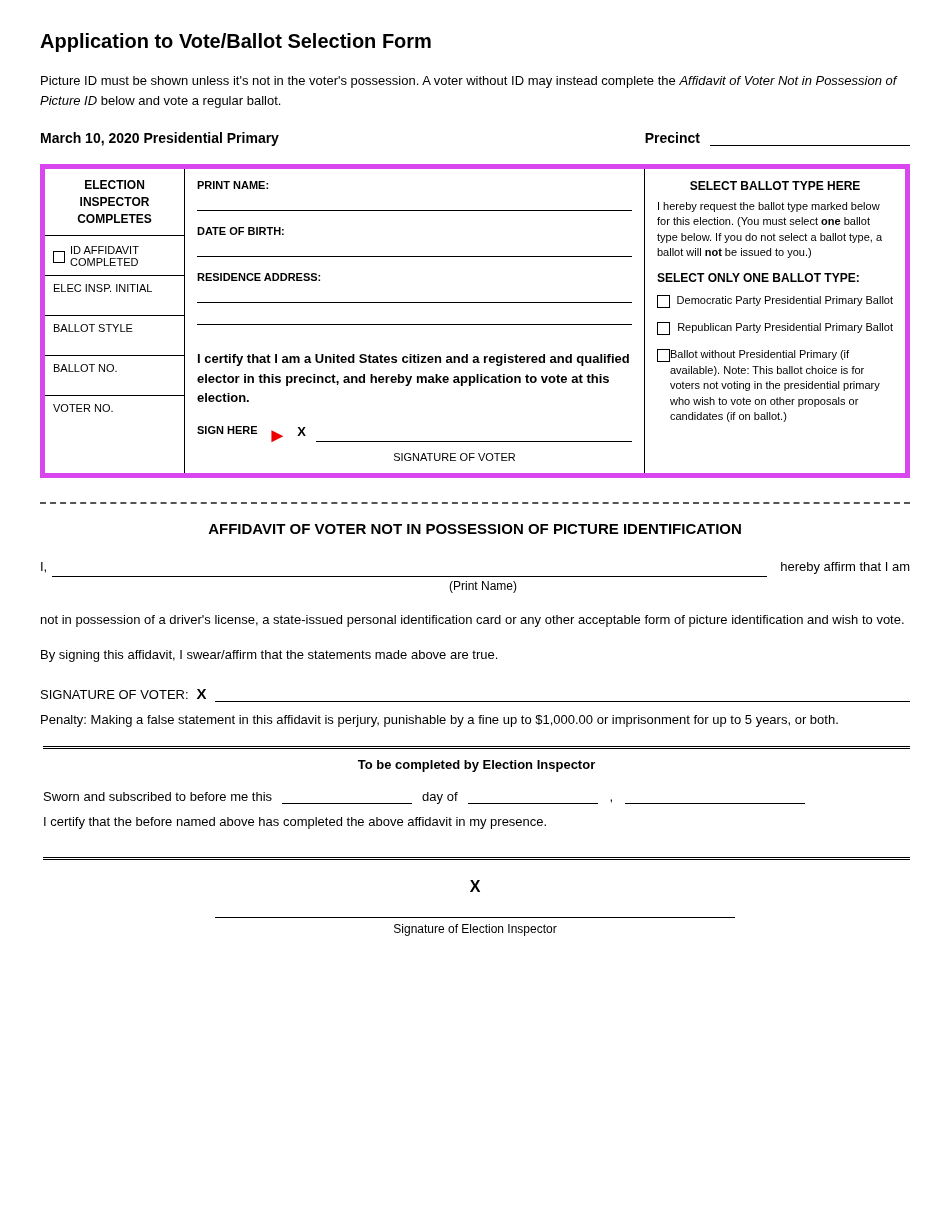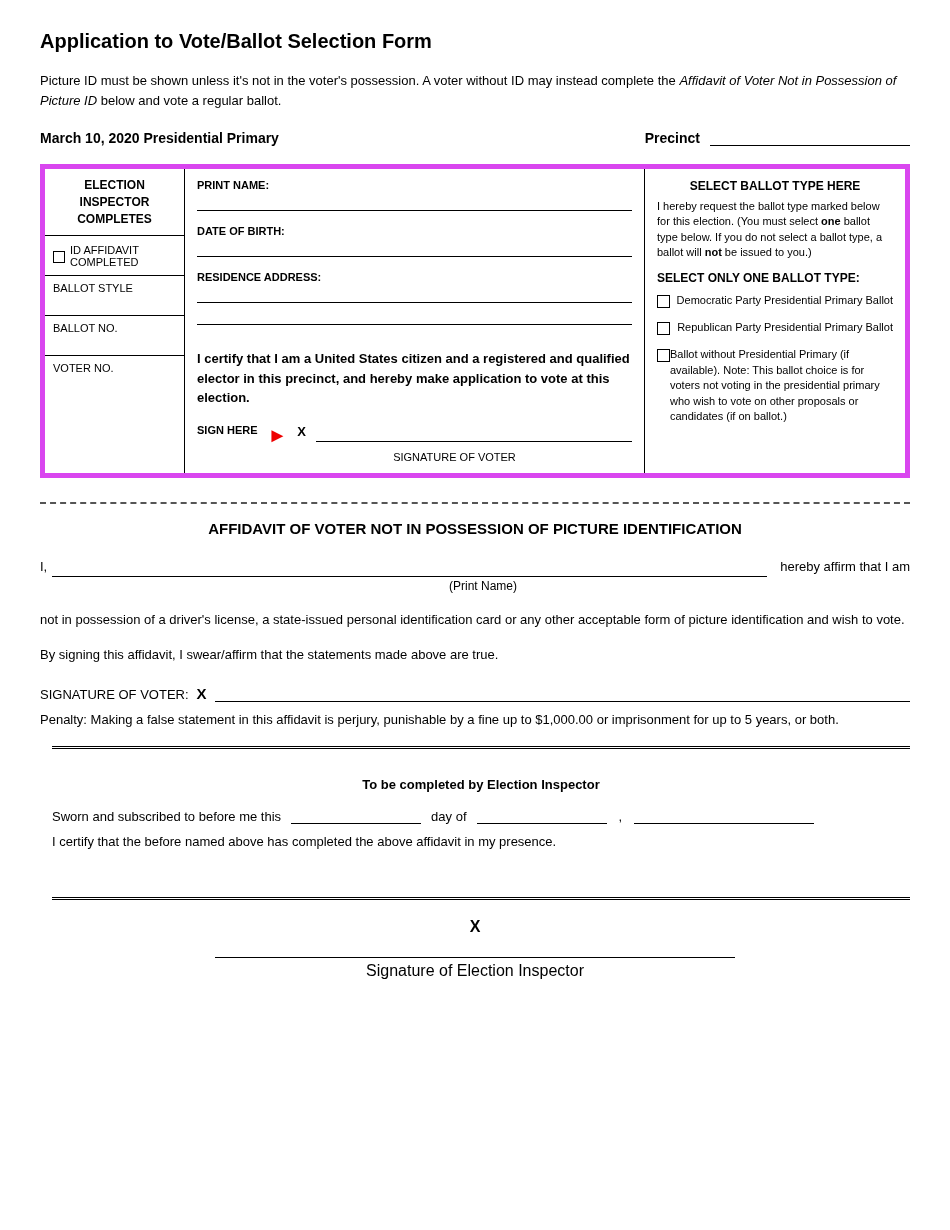--- a/index.html
+++ b/index.html
@@ -258,22 +258,22 @@
     }
     .penalty-text {
       font-size: 13px;
       line-height: 1.5;
       margin-bottom: 16px;
     }
     
     .inspector-complete-section {
       border-top: 3px double #000;
       border-bottom: 3px double #000;
-      padding: 28px 0;
-      margin: 10px 0 18px 12px;
+      padding: 8px 0;
+      margin: 10px 0 18px 3px;
     }
     .inspector-complete-title {
       text-align: center;
       font-weight: bold;
       font-size: 13px;
       margin-bottom: 14px;
     }
     .sworn-row {
       display: flex;
       align-items: flex-end;
@@ -311,21 +311,21 @@
       font-weight: bold;
       font-size: 16px;
       margin-bottom: 4px;
     }
     .inspector-sig-line {
       border-bottom: 1px solid #000;
       width: 520px;
       min-height: 18px;
     }
     .inspector-sig-caption {
-      font-size: 16px;
+      font-size: 12px;
       margin-top: 4px;
     }
   </style>
 </head>
 <body>
 
 <h1>Application to Vote/Ballot Selection Form</h1>
 
 <p class="intro-text">
   <span>Picture ID must be shown unless it's not in the voter's possession. A voter without ID may instead complete the </span><em>Affidavit of Voter Not in Possession of Picture ID</em><span> below and vote a regular ballot.</span>
@@ -339,20 +339,23 @@
   </div>
 </div>
 
 <div class="main-form">
 
   <div class="col-inspector">
     <div class="inspector-title">ELECTION INSPECTOR COMPLETES</div>
     <div class="inspector-row checkbox-row">
       <span class="inspector-checkbox"></span>
       <span>ID AFFIDAVIT COMPLETED</span>
+    </div>
+    <div class="inspector-row">
+      <span>ELEC INSP. INITIAL</span>
     </div>
     <div class="inspector-row">
       <span>BALLOT STYLE</span>
     </div>
     <div class="inspector-row">
       <span>BALLOT NO.</span>
     </div>
     <div class="inspector-row">
       <span>VOTER NO.</span>
     </div>

